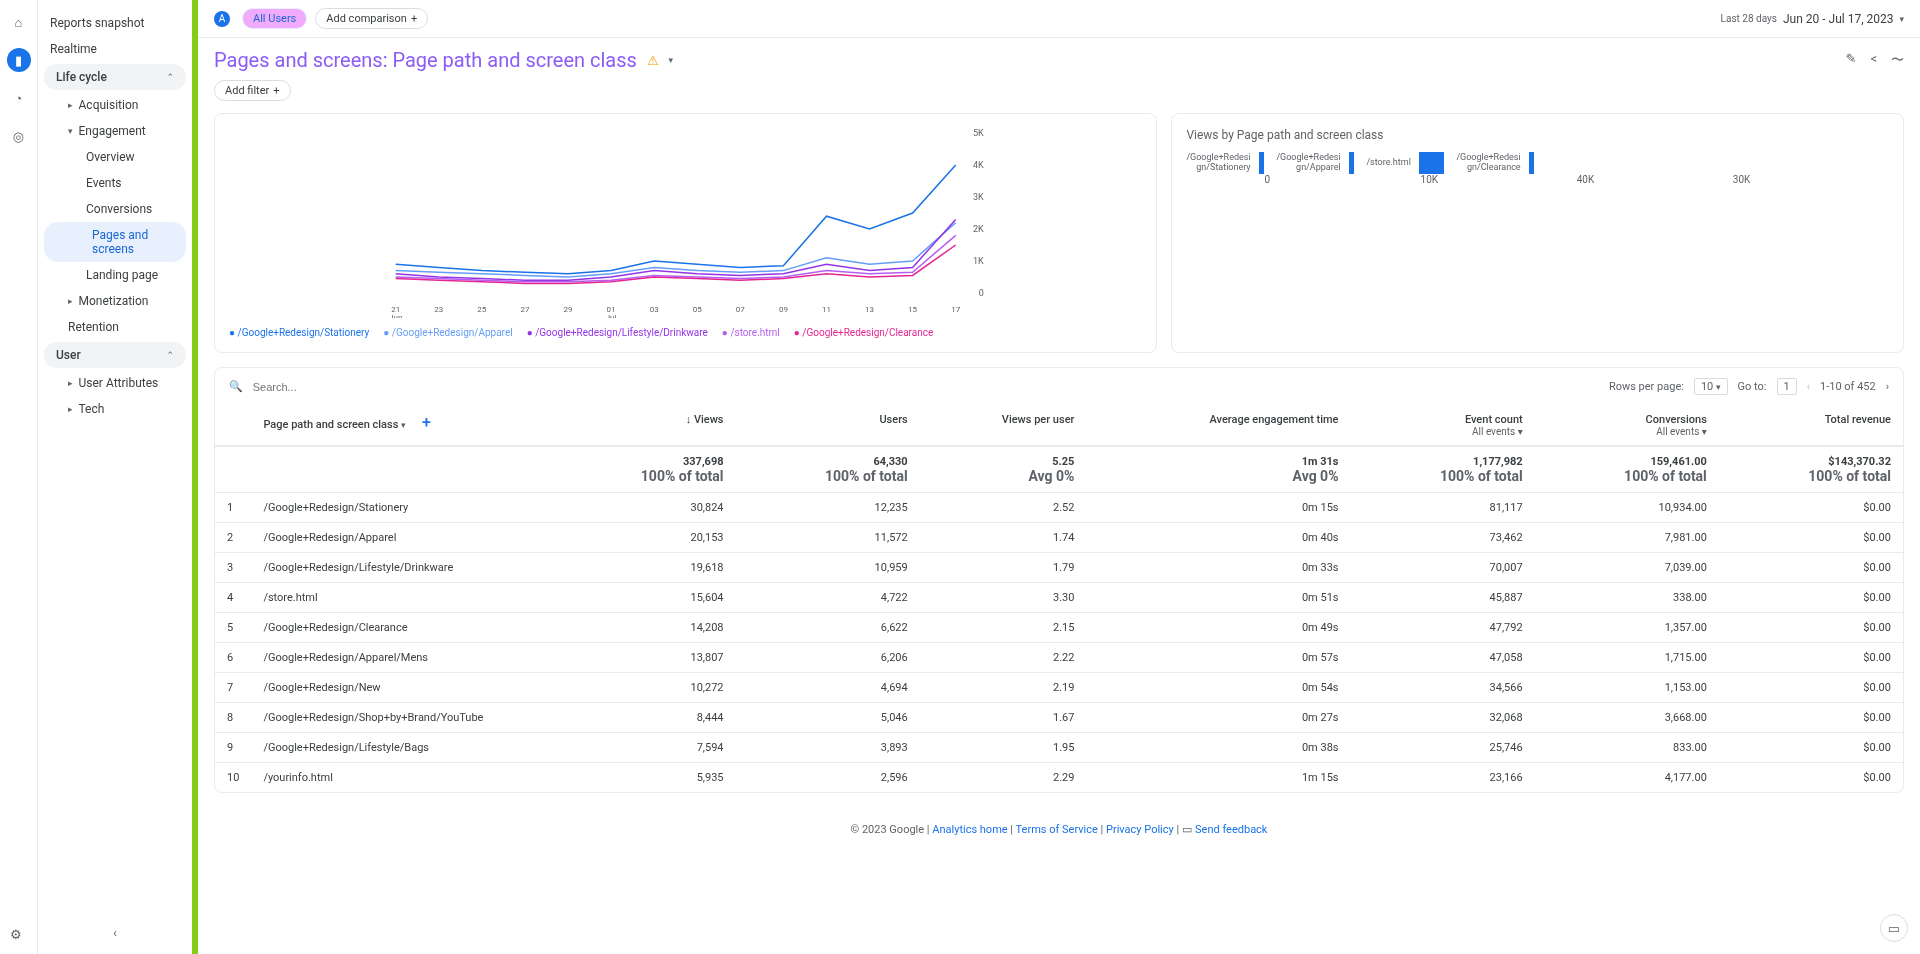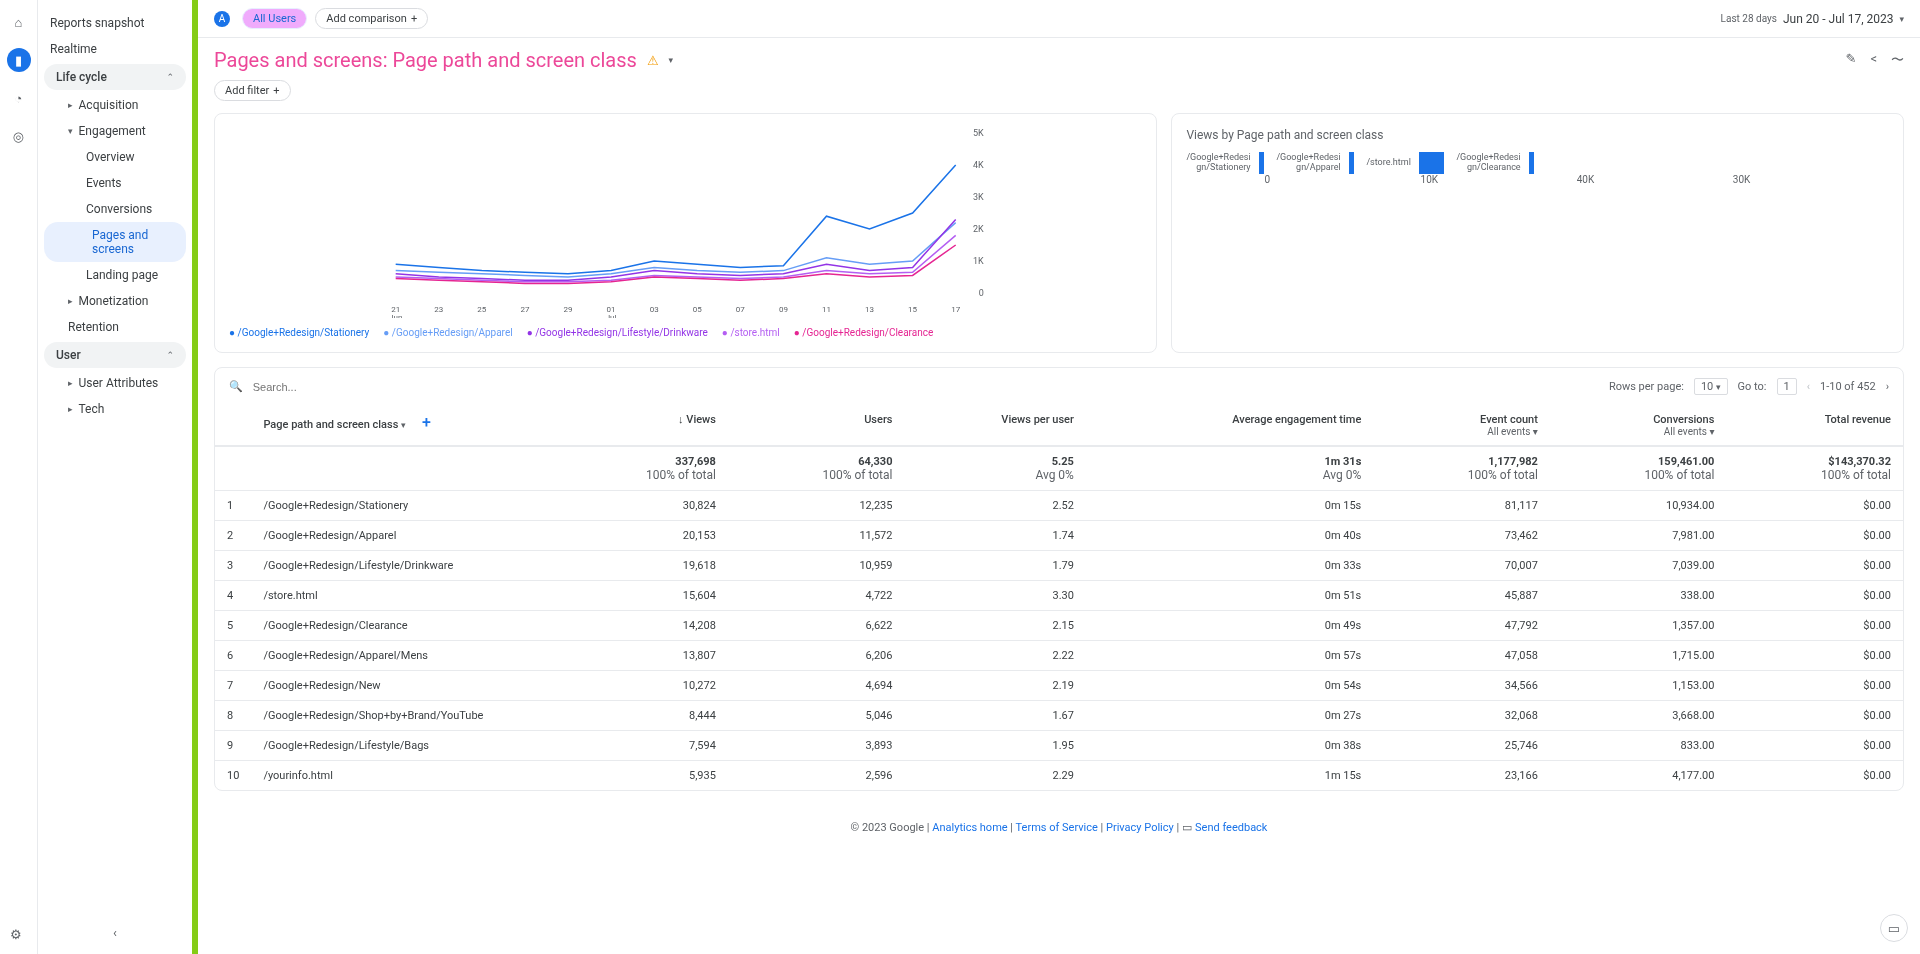--- a/index.html
+++ b/index.html
@@ -17,21 +17,21 @@
 .sidebar .collapse { margin-top:auto; padding:14px 0; text-align:center; color:#5f6368; }
 .main { flex: 1; overflow: auto; background: #fff; }
 .topbar { display: flex; align-items: center; padding: 8px 16px; border-bottom: 1px solid #e8eaed; gap: 8px; }
 .pill { border: 1px solid #dadce0; border-radius: 16px; padding: 3px 10px; font-size: 11px; display: inline-flex; align-items: center; gap:4px; cursor:pointer; }
 .pill.blue { background: #f0abfc; border-color:#e8f0fe; color:#1967d2; }
 .abadge { width:16px; height:16px; border-radius:50%; background:#1a73e8; color:#fff; font-size:10px; display:inline-flex; align-items:center; justify-content:center; margin-right:4px; }
 .topbar .spacer { flex: 1; }
 .daterange { font-size: 12px; color:#3c4043; display:flex; align-items:center; gap:6px; }
 .daterange .lbl { font-size:10px; color:#5f6368; }
 .titlebar { display:flex; align-items:center; padding: 10px 16px 4px; gap:10px; }
-.titlebar h1 { font-size: 20px; font-weight:400; color:#ec4899; }
+.titlebar h1 { font-size: 20px; font-weight:400; color:#8b5cf6; }
 .title-icons { margin-left:auto; display:flex; gap:14px; color:#5f6368; }
 .filterrow { padding: 4px 16px 12px; }
 .charts { display:flex; gap:14px; padding: 0 16px; }
 .card { border:1px solid #e8eaed; border-radius:8px; padding:14px; flex:1; }
 .card h3 { font-size:12px; font-weight:400; color:#5f6368; margin-bottom:10px; }
 .linechart { position:relative; }
 .linechart svg { width:100%; height:190px; }
 .legend { display:flex; gap:14px; font-size:10px; color:#5f6368; margin-top:6px; flex-wrap:wrap; }
 .legend span::before { content:'● '; }
 .barchart { display:flex; flex-direction:row; gap:12px; }
@@ -45,21 +45,21 @@
 .tbl-tools input { border:none; outline:none; font-size:11px; flex:1; }
 .tbl-tools .right { margin-left:auto; display:flex; align-items:center; gap:10px; }
 .tbl-tools .box { border:1px solid #dadce0; padding:1px 6px; border-radius:2px; font-size:11px; }
 table { width:100%; border-collapse:collapse; font-size:11px; }
 th, td { padding: 8px 12px; text-align:right; border-top:1px solid #e8eaed; }
 th:first-child, td:first-child { text-align:left; width:36px; }
 th:nth-child(2), td:nth-child(2) { text-align:left; width:300px; }
 thead th { font-weight:500; color:#3c4043; border-top:none; vertical-align:top; }
 thead th .sub { display:block; font-size:10px; font-weight:400; color:#5f6368; }
 .totalrow td { font-weight:700; border-top:2px solid #e8eaed; }
-.totalrow .sub { display:block; font-size:12px; font-weight:400; color:#5f6368; }
+.totalrow .sub { display:block; font-size:14px; font-weight:700; color:#5f6368; }
 .footer { text-align:center; font-size:11px; color:#5f6368; padding:16px; }
 .footer a { color:#1a73e8; text-decoration:none; }
 .gear { position:fixed; bottom:12px; left:10px; color:#5f6368; }
 .feedback { position:fixed; bottom:12px; right:12px; color:#5f6368; border:1px solid #dadce0; border-radius:50%; width:28px; height:28px; display:flex; align-items:center; justify-content:center; }
 .warn { color:#f29900; }
 .tri { font-size:9px; color:#5f6368; }
 .plus-circle { color:#1a73e8; font-size:16px; }
 .arrow { color:#5f6368; cursor:pointer; }
 .dim { color:#bdc1c6; }
 </style>

